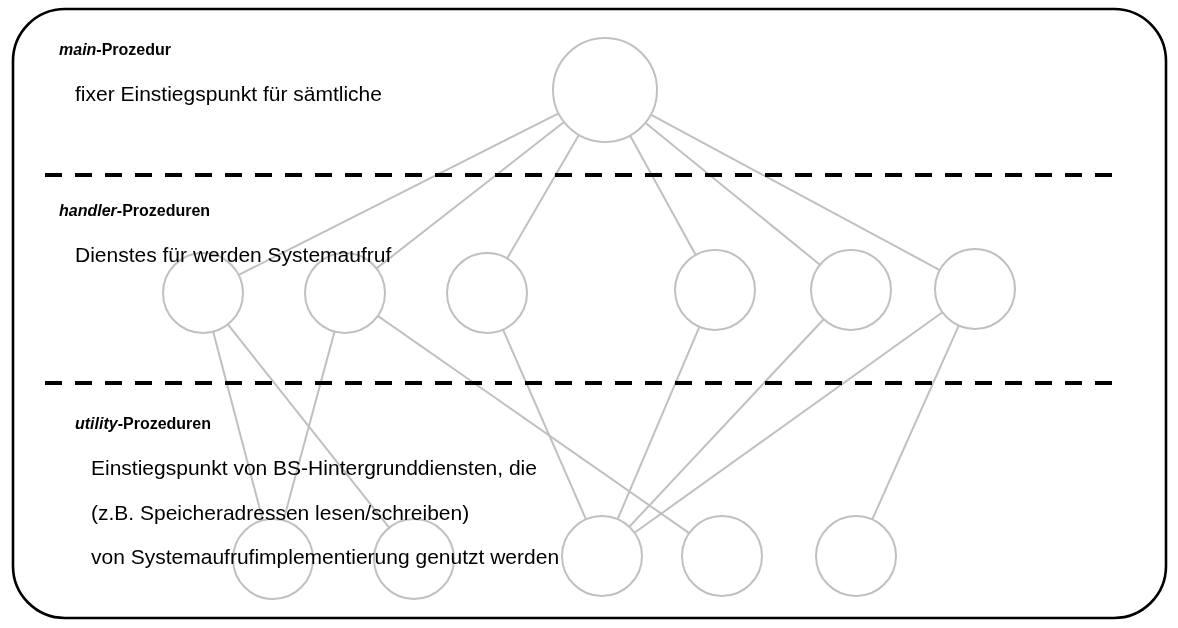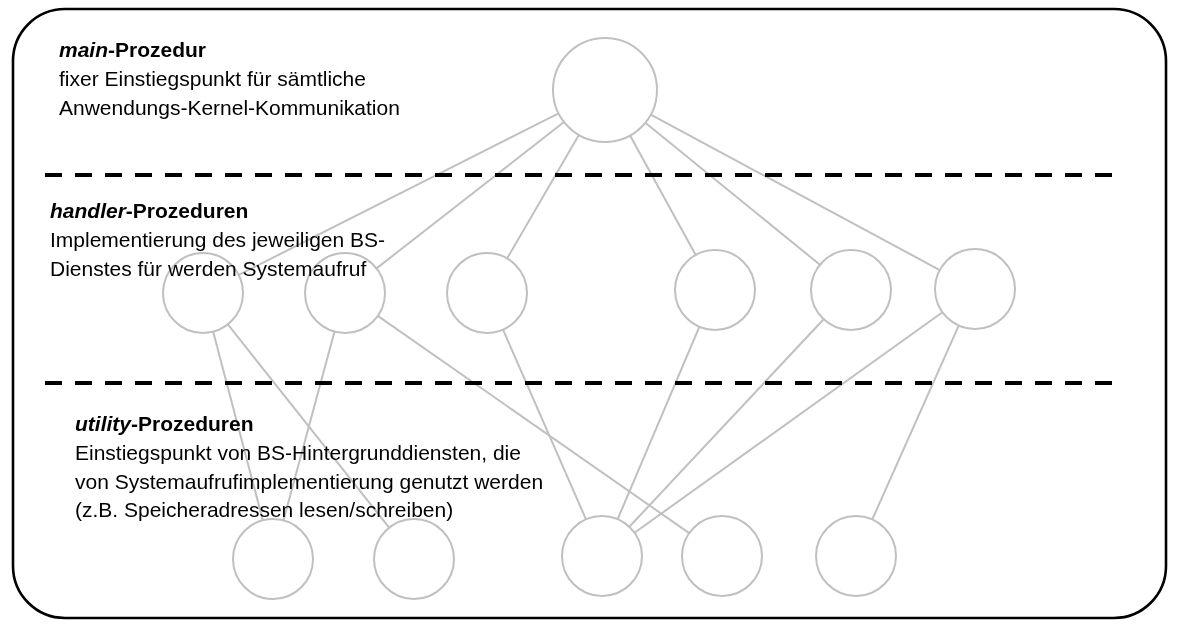--- a/index.html
+++ b/index.html
@@ -32,39 +32,39 @@
     top: 0;
     width: 1178px;
     height: 628px;
     pointer-events: none;
   }
   .section {
     position: absolute;
     color: #000000;
   }
   .section-title {
-    font-size: 21px;
+    font-size: 16px;
     font-weight: bold;
     line-height: 28px;
     white-space: nowrap;
     margin: 0 0 1px 0;
   }
   .section-title .kw {
     font-style: italic;
     font-weight: bold;
   }
   .section-desc {
     font-size: 21px;
     font-weight: normal;
     line-height: 28.5px;
     white-space: nowrap;
-    margin: 0;
+    margin: 16px;
   }
   #section-main { left: 59px; top: 36px; }
-  #section-handler { left: 50px; top: 197px; }
+  #section-handler { left: 59px; top: 197px; }
   #section-utility { left: 75px; top: 410px; }
 </style>
 </head>
 <body>
 
 <div id="stage">
 
   <svg id="diagram-svg" viewBox="0 0 1178 628">
     <g>
       <rect id="frame-rect" fill="none" stroke="#000000" stroke-width="2.6" x="13" y="9" width="1153" height="609" rx="52" ry="52"></rect>
@@ -106,34 +106,32 @@
       </g>
   </svg>
 
   <div class="text-layer">
 
     <div class="section" id="section-main">
       <p class="section-title">
         <span class="kw">main</span><span>-Prozedur</span>
       </p>
       <p class="section-desc">fixer Einstiegspunkt für sämtliche</p>
-      <p class="section-desc">Anwendungs-Kernel-Kommunikation</p>
     </div>
 
     <div class="section" id="section-handler">
       <p class="section-title">
         <span class="kw">handler</span><span>-Prozeduren</span>
       </p>
-      <p class="section-desc">Implementierung des jeweiligen BS-</p>
       <p class="section-desc">Dienstes für werden Systemaufruf</p>
     </div>
 
     <div class="section" id="section-utility">
       <p class="section-title">
         <span class="kw">utility</span><span>-Prozeduren</span>
       </p>
       <p class="section-desc">Einstiegspunkt von BS-Hintergrunddiensten, die</p>
+      <p class="section-desc">(z.B. Speicheradressen lesen/schreiben)</p>
       <p class="section-desc">von Systemaufrufimplementierung genutzt werden</p>
-      <p class="section-desc">(z.B. Speicheradressen lesen/schreiben)</p>
     </div>
 
   </div>
 </div>
 
 </body></html>

